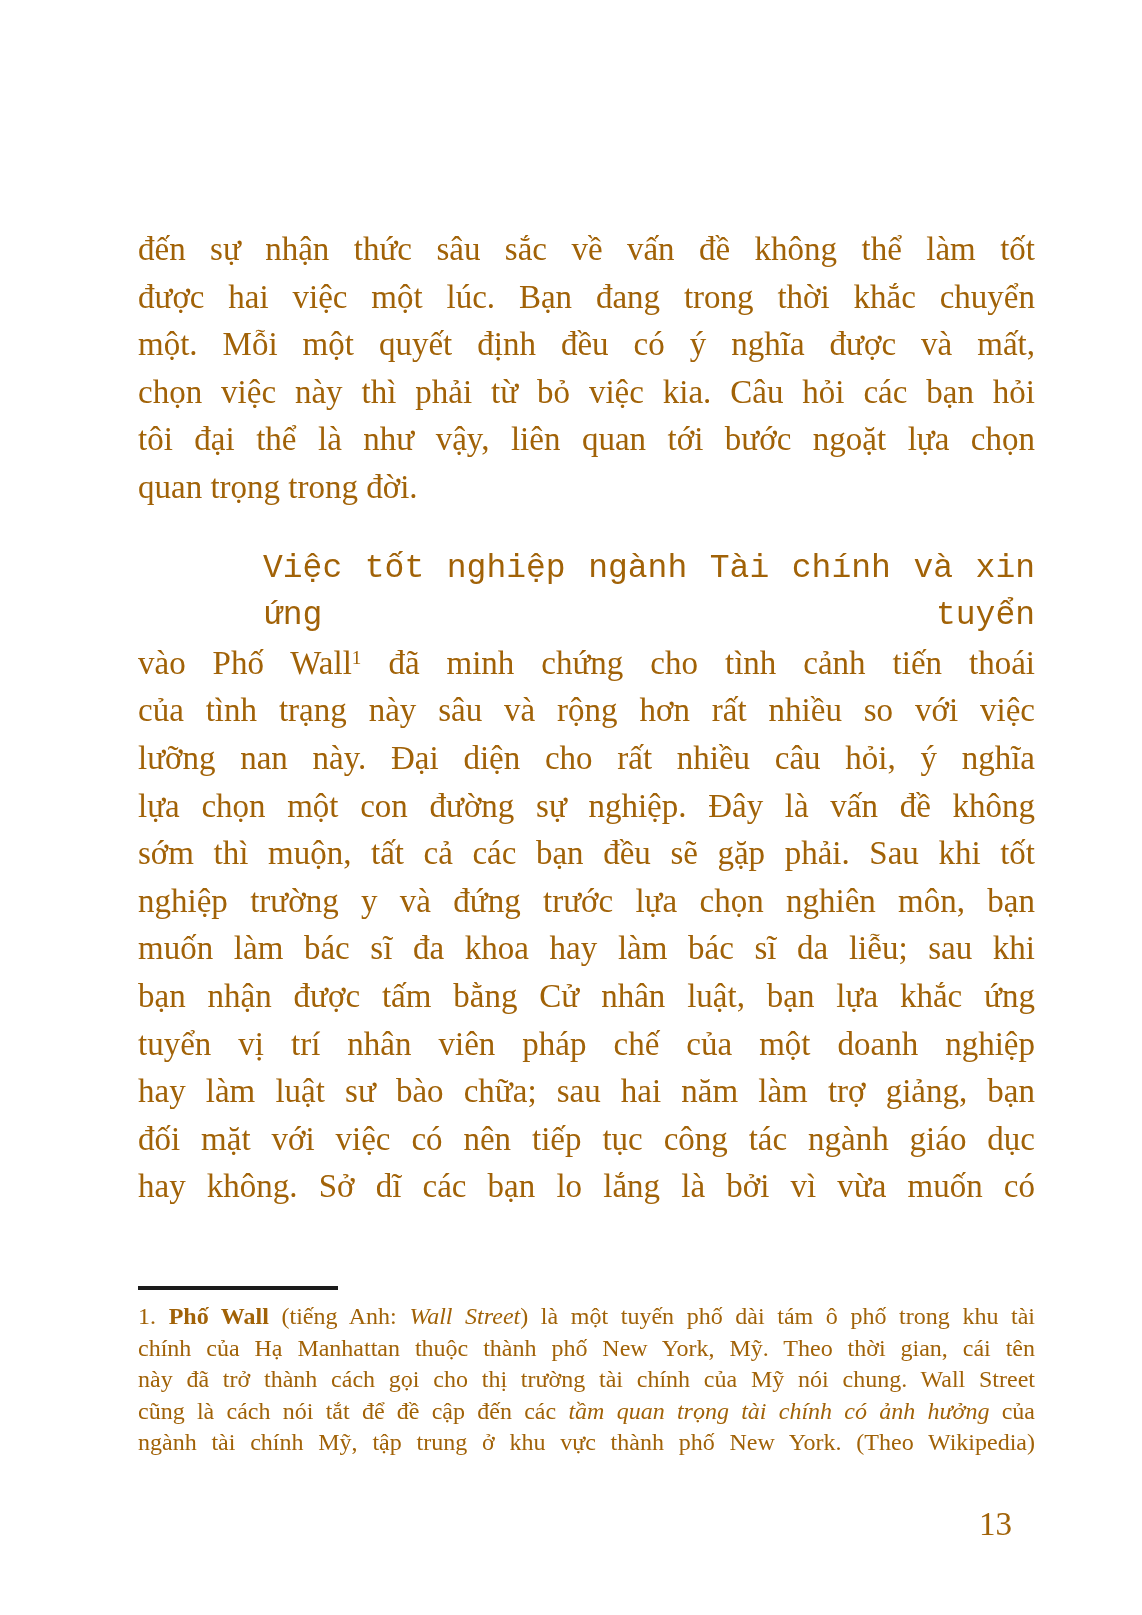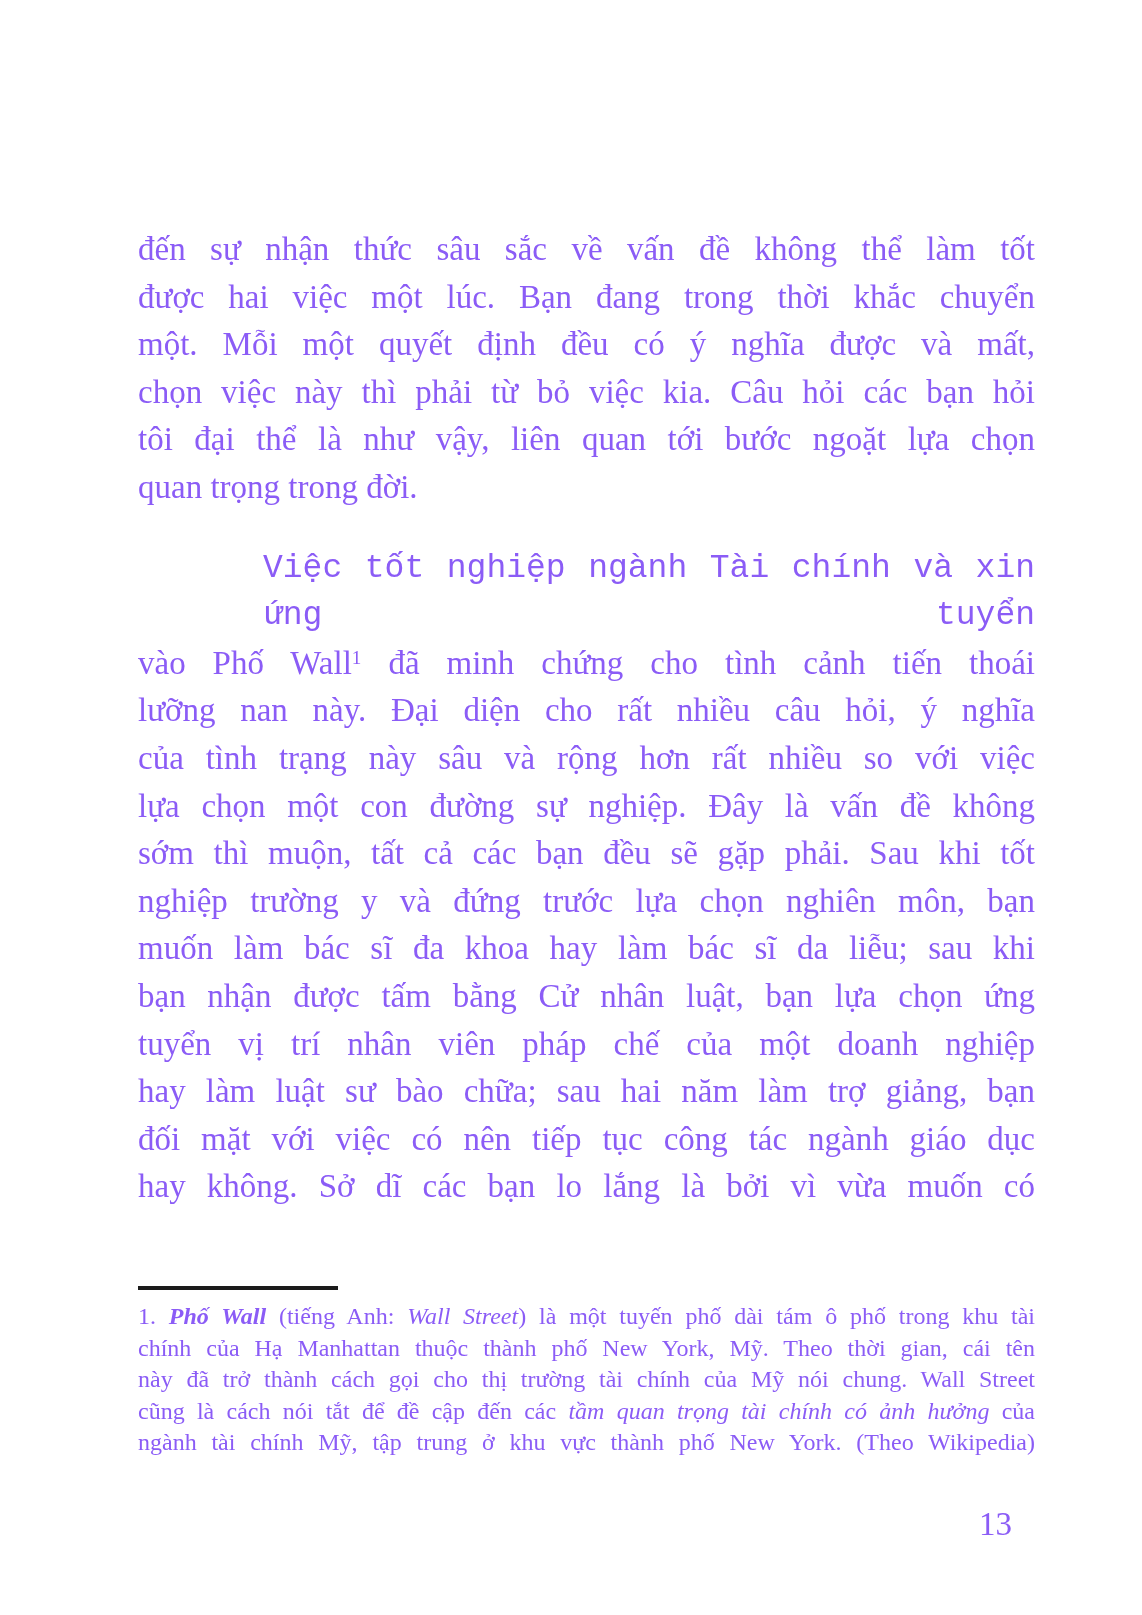--- a/index.html
+++ b/index.html
@@ -3,40 +3,40 @@
 <meta charset="utf-8">
 <style>
   html, body { margin: 0; padding: 0; background: #ffffff; }
   .page {
     position: relative;
     width: 1142px;
     height: 1615px;
     background: #ffffff;
     overflow: hidden;
     font-family: "Liberation Serif", "DejaVu Serif", serif;
-    color: #8b5cf6;
+    color: #a16207;
   }
   .text-block {
     position: absolute;
     left: 138px;
     top: 226px;
     width: 897px;
     font-size: 33px;
     line-height: 47.6px;
   }
   .paragraph { margin: 0; }
   .paragraph.second { margin-top: 33px; }
   .line {
     text-align: justify;
     text-align-last: justify;
     -moz-text-align-last: justify;
   }
   .line.endline { text-align-last: left; -moz-text-align-last: left; }
   .line.indent { padding-left: 125px; font-family: Liberation Mono, monospace; }
-  .b { font-weight: bold; font-style: italic; }
+  .b { font-weight: bold; }
   .i { font-style: italic; }
   .sup {
     font-size: 0.58em;
     position: relative;
     top: -0.52em;
     line-height: 0;
   }
   .footnote {
     position: absolute;
     left: 138px;
@@ -71,27 +71,27 @@
         <div class="line"><span>đến sự nhận thức sâu sắc về vấn đề không thể làm tốt</span></div>
         <div class="line"><span>được hai việc một lúc. Bạn đang trong thời khắc chuyển</span></div>
         <div class="line"><span>một. Mỗi một quyết định đều có ý nghĩa được và mất,</span></div>
         <div class="line"><span>chọn việc này thì phải từ bỏ việc kia. Câu hỏi các bạn hỏi</span></div>
         <div class="line"><span>tôi đại thể là như vậy, liên quan tới bước ngoặt lựa chọn</span></div>
         <div class="line endline"><span>quan trọng trong đời.</span></div>
       </section>
     <section class="paragraph second">
         <div class="line indent"><span>Việc tốt nghiệp ngành Tài chính và xin ứng tuyển</span></div>
         <div class="line"><span>vào Phố Wall</span><span class="sup">1</span><span> đã minh chứng cho tình cảnh tiến thoái</span></div>
+        <div class="line"><span>của tình trạng này sâu và rộng hơn rất nhiều so với việc</span></div>
         <div class="line"><span>lưỡng nan này. Đại diện cho rất nhiều câu hỏi, ý nghĩa</span></div>
-        <div class="line"><span>của tình trạng này sâu và rộng hơn rất nhiều so với việc</span></div>
         <div class="line"><span>lựa chọn một con đường sự nghiệp. Đây là vấn đề không</span></div>
         <div class="line"><span>sớm thì muộn, tất cả các bạn đều sẽ gặp phải. Sau khi tốt</span></div>
         <div class="line"><span>nghiệp trường y và đứng trước lựa chọn nghiên môn, bạn</span></div>
         <div class="line"><span>muốn làm bác sĩ đa khoa hay làm bác sĩ da liễu; sau khi</span></div>
-        <div class="line"><span>bạn nhận được tấm bằng Cử nhân luật, bạn lựa chọn ứng</span></div>
+        <div class="line"><span>bạn nhận được tấm bằng Cử nhân luật, bạn lựa khắc ứng</span></div>
         <div class="line"><span>tuyển vị trí nhân viên pháp chế của một doanh nghiệp</span></div>
         <div class="line"><span>hay làm luật sư bào chữa; sau hai năm làm trợ giảng, bạn</span></div>
         <div class="line"><span>đối mặt với việc có nên tiếp tục công tác ngành giáo dục</span></div>
         <div class="line"><span>hay không. Sở dĩ các bạn lo lắng là bởi vì vừa muốn có</span></div>
       </section>
   </main>
 
   <footer class="footnote">
     <div class="footnote-rule"></div>
     <div class="footnote-text">

